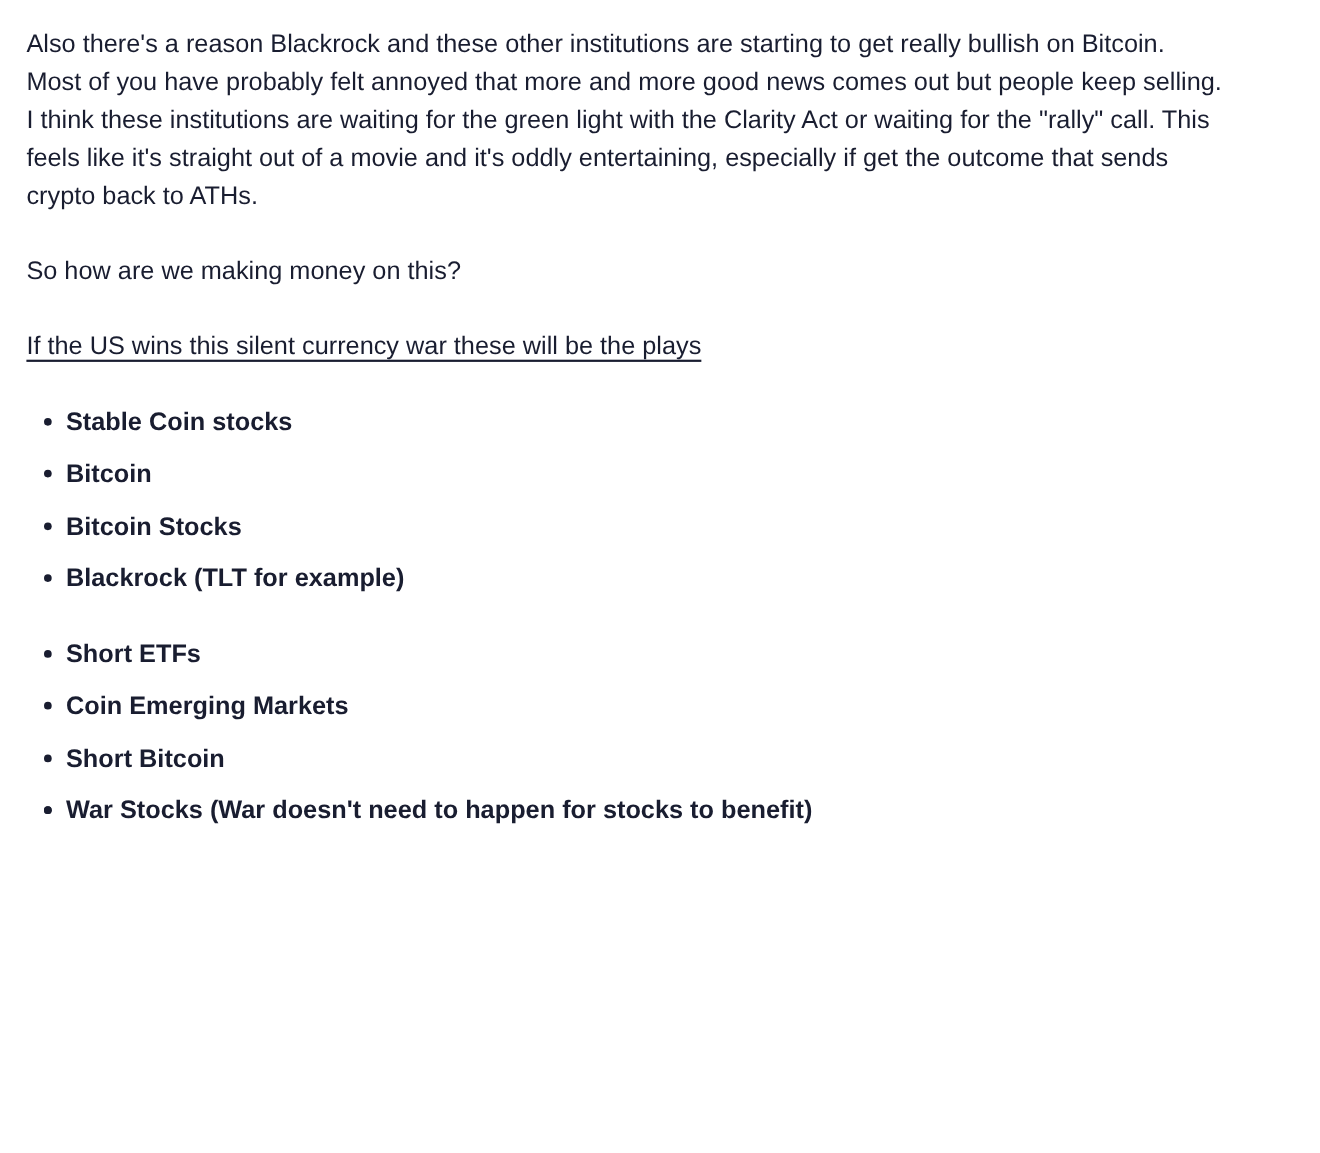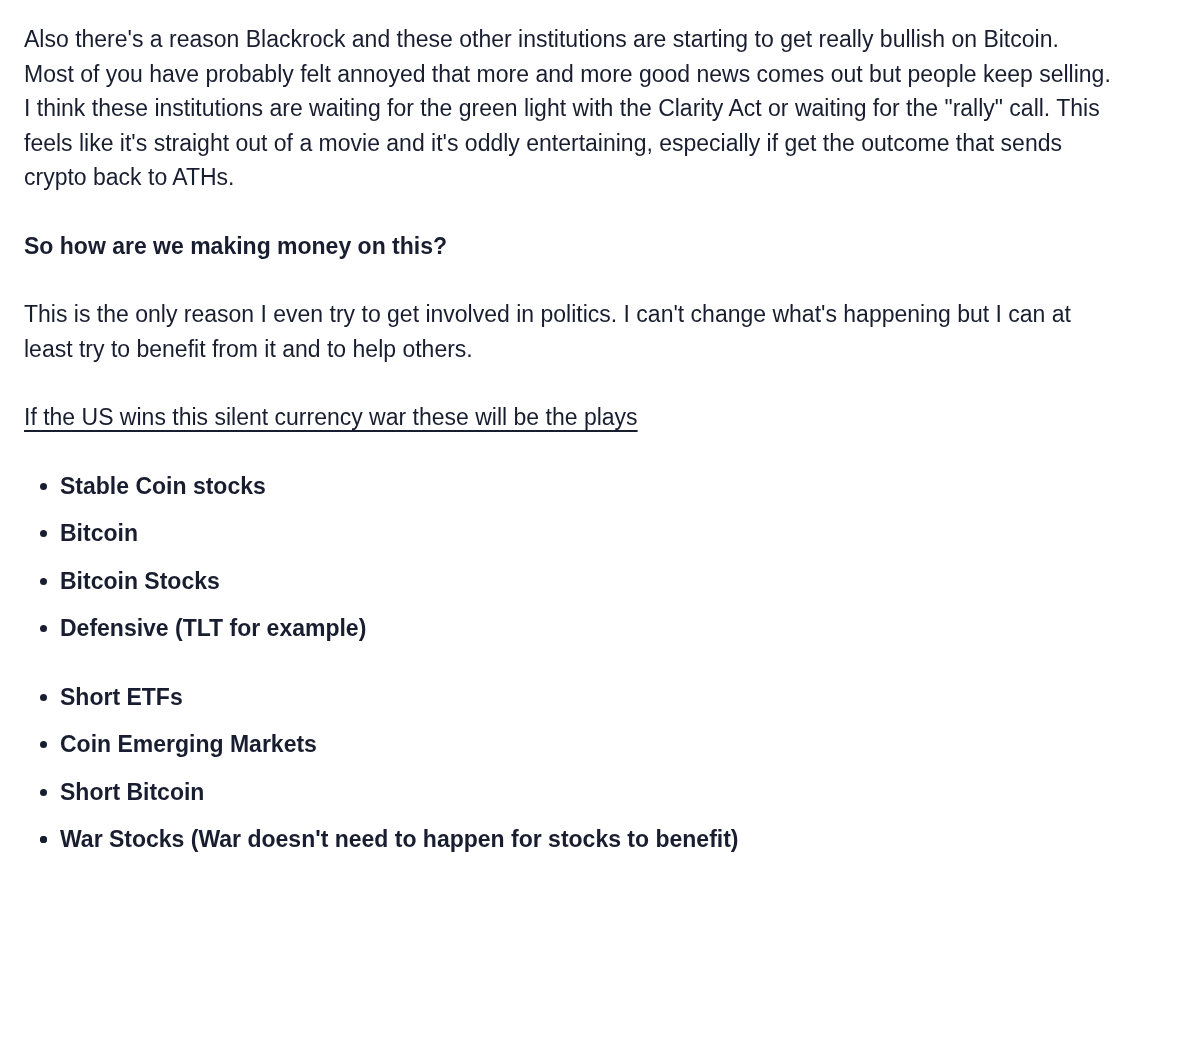--- a/index.html
+++ b/index.html
@@ -15,21 +15,21 @@
     font-family: "Liberation Sans", "DejaVu Sans", sans-serif;
     font-size: 23px;
     line-height: 34.5px;
     color: #191d30;
     background: #ffffff;
   }
   .doc p {
     margin: 0 0 34px 0;
   }
   .bold-heading {
-    font-weight: bold;
+    font-weight: normal;
   }
   .underline-heading {
     font-weight: normal;
     text-decoration: underline;
     text-decoration-thickness: 2px;
     text-underline-offset: 5px;
   }
   ul.play-list {
     list-style: none;
     margin: 0 0 34px 0;
@@ -56,40 +56,39 @@
 </style>
 </head>
 <body>
 
 <div class="doc">
 
   <p>Also there's a reason Blackrock and these other institutions are starting to get really bullish on Bitcoin. Most of you have probably felt annoyed that more and more good news comes out but people keep selling. I think these institutions are waiting for the green light with the Clarity Act or waiting for the "rally" call. This feels like it's straight out of a movie and it's oddly entertaining, especially if get the outcome that sends crypto back to ATHs.</p>
 
   <p class="bold-heading">So how are we making money on this?</p>
 
-  <p>This is the only reason I even try to get involved in politics. I can't change what's happening but I can at least try to benefit from it and to help others.</p>
 
   <p class="underline-heading">If the US wins this silent currency war these will be the plays</p>
 
   <ul class="play-list">
     <li>
       <span class="bullet-dot"></span>
       <span>Stable Coin stocks</span>
     </li>
     <li>
       <span class="bullet-dot"></span>
       <span>Bitcoin</span>
     </li>
     <li>
       <span class="bullet-dot"></span>
       <span>Bitcoin Stocks</span>
     </li>
     <li>
       <span class="bullet-dot"></span>
-      <span>Defensive (TLT for example)</span>
+      <span>Blackrock (TLT for example)</span>
     </li>
   </ul>
 
 
   <ul class="play-list">
     <li>
       <span class="bullet-dot"></span>
       <span>Short ETFs</span>
     </li>
     <li>

